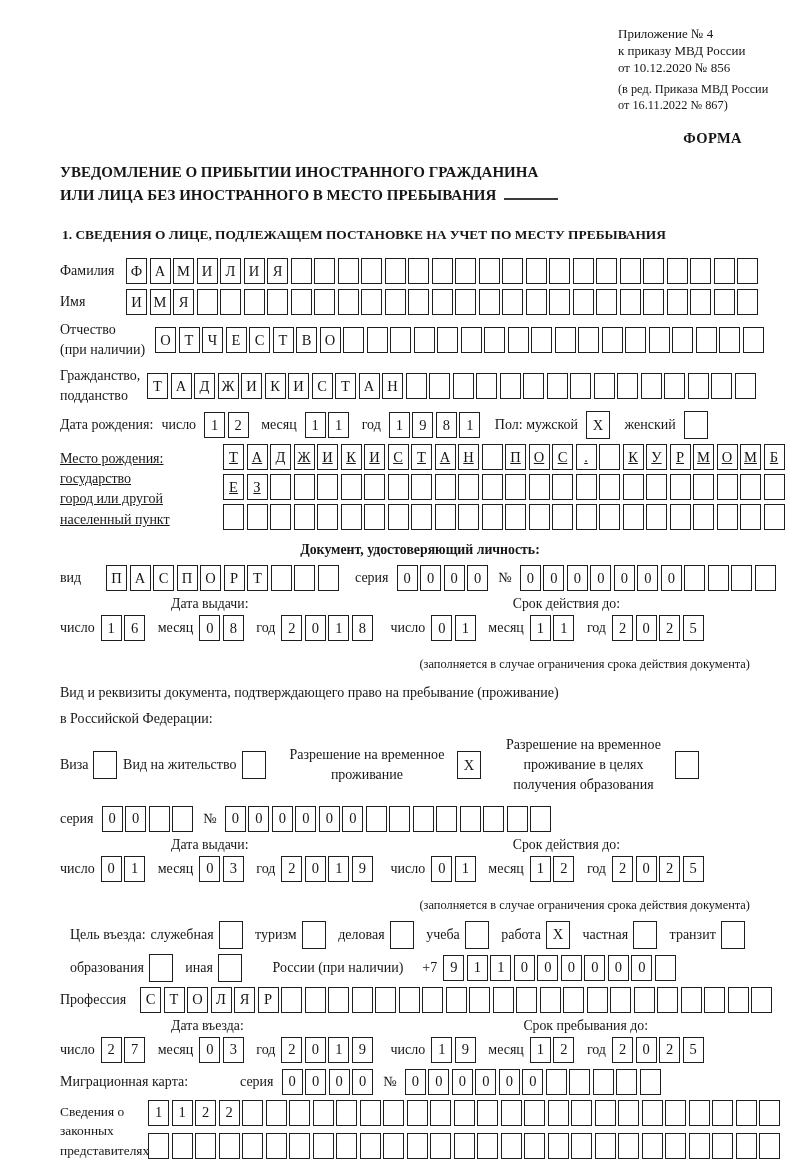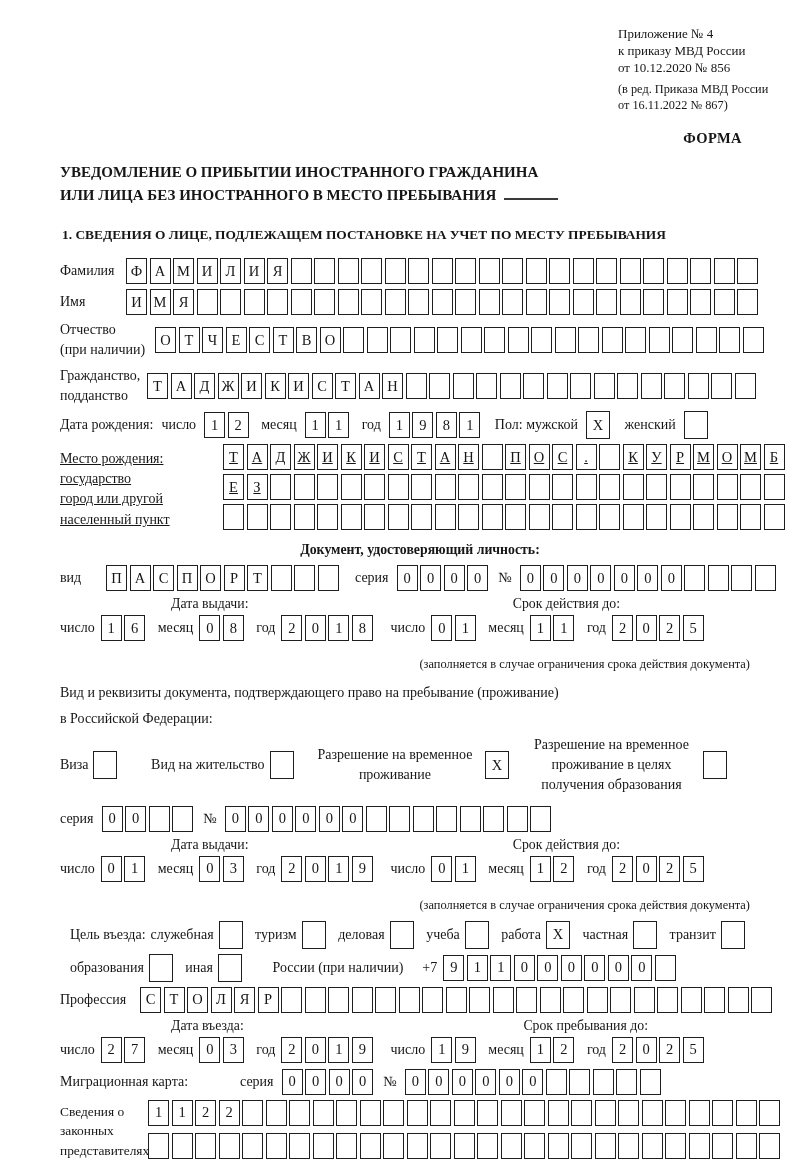--- a/index.html
+++ b/index.html
@@ -438,21 +438,21 @@
   <div class="intro">
     <div>Вид и реквизиты документа, подтверждающего право на пребывание (проживание)</div>
     <div>в Российской Федерации:</div>
   </div>
 
   <div class="frow top opts">
     <span class="lbl" style="margin-right:4px">Виза</span>
     <span class="strip cb">
         <span class="cell"></span>
       </span>
-    <span class="lbl" style="margin-left:32px">Вид на жительство</span>
+    <span class="lbl" style="margin-left:4px">Вид на жительство</span>
     <span class="strip cb">
         <span class="cell"></span>
       </span>
     <div class="opt-label opt-2l">Разрешение на временное проживание</div>
     <span class="strip cb">
         <span class="cell">X</span>
       </span>
     <div class="opt-label opt-3l">Разрешение на временное проживание в целях получения образования</div>
     <span class="strip cb">
         <span class="cell"></span>

